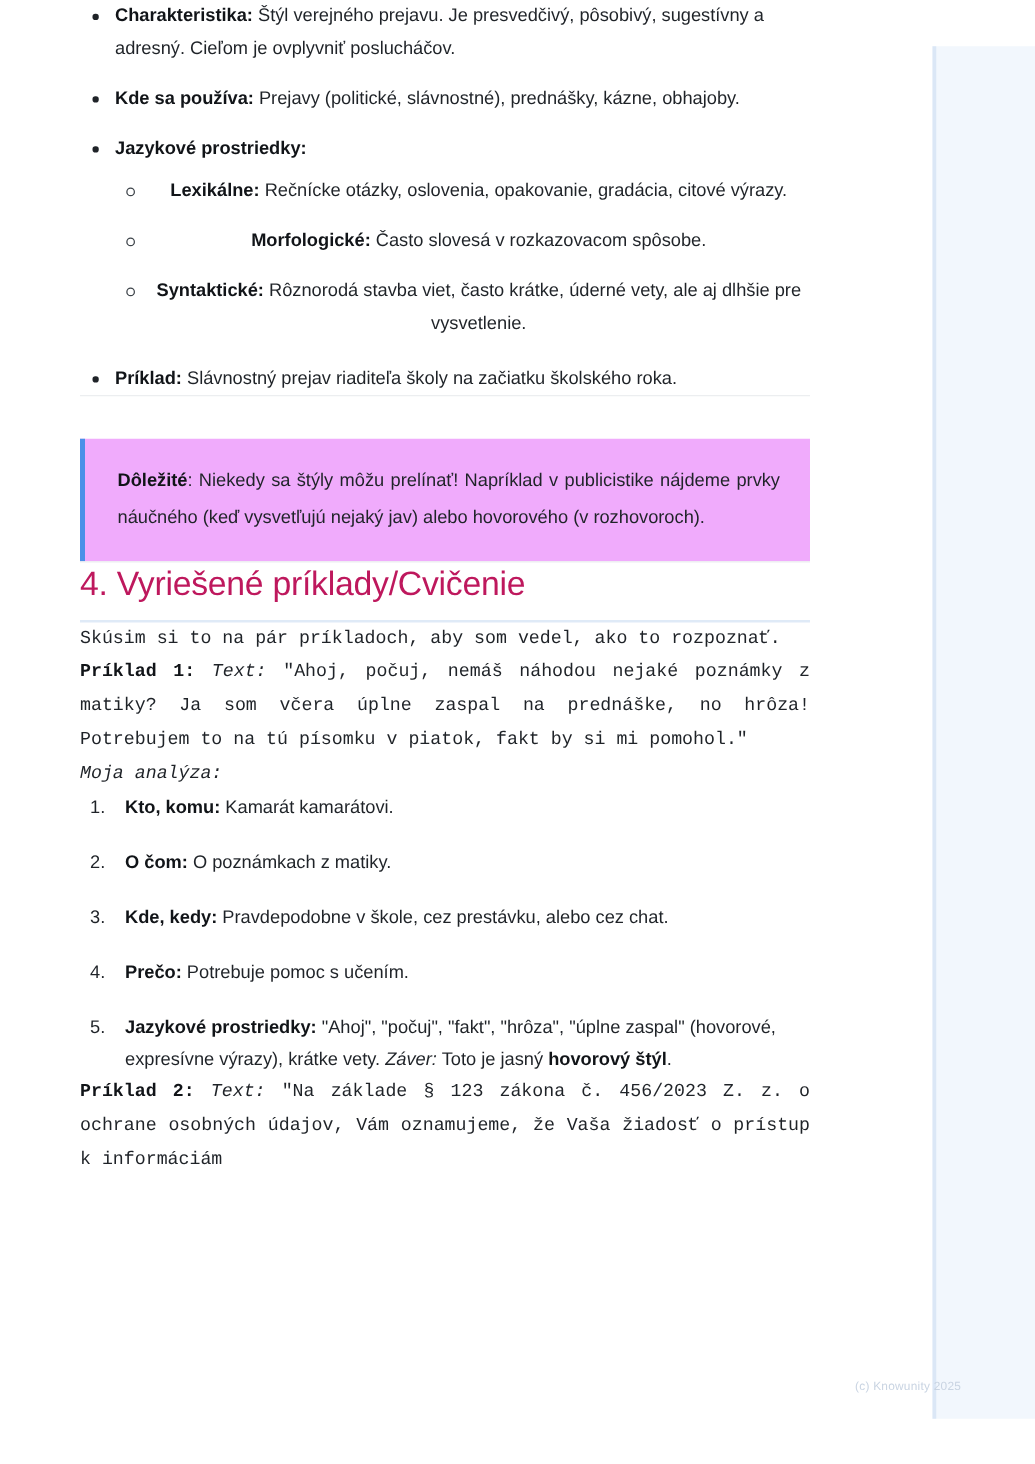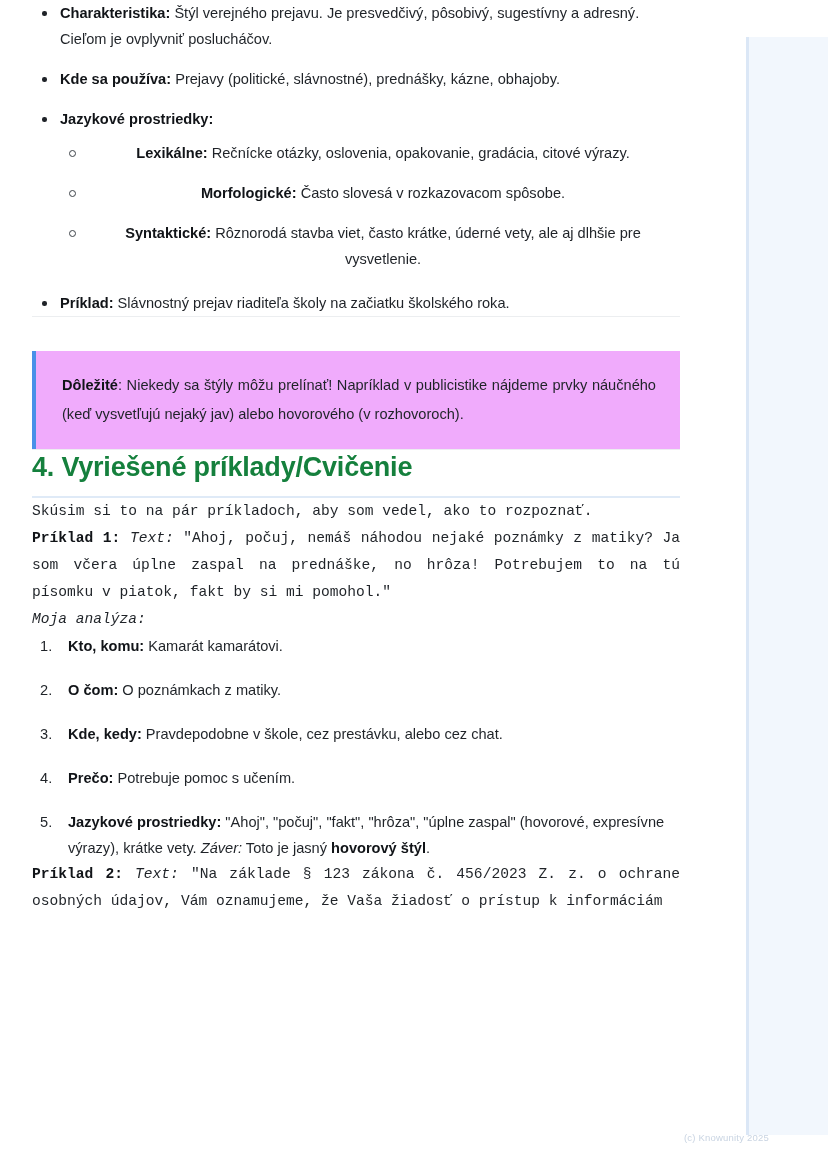--- a/index.html
+++ b/index.html
@@ -31,21 +31,21 @@
     height: 1098px;
     background: #dbe7f6;
   }
 
   
   .doc {
     position: absolute;
     left: 0;
     top: 0;
     width: 712px;
-    padding: 0 32px;
+    padding: 0 64px;
   }
 
   
   ul.bullets {
     list-style: none;
     margin: 0;
     padding: 0;
   }
   ul.bullets > li {
     position: relative;
@@ -135,22 +135,22 @@
     font-size: 14.6px;
     line-height: 29px;
     text-align: justify;
     color: #1f2328;
   }
 
   
   h2.section-title {
     font-size: 27px;
     line-height: 34px;
-    font-weight: bold;
-    color: #15803d;
+    font-weight: normal;
+    color: #be185d;
     margin: 0;
     padding: 0 0 12px 0;
     border-bottom: 2px solid #dfeaf7;
     letter-spacing: -0.2px;
   }
 
   p.body {
     font-size: 14.6px;
     line-height: 27px;
     margin: 0;
@@ -162,21 +162,20 @@
   
   .watermark {
     position: absolute;
     left: 684px;
     top: 1103px;
     font-size: 9.5px;
     line-height: 14px;
     color: #c9d4e2;
     letter-spacing: 0.2px;
     white-space: nowrap;
-    margin-top: 28px;
   }
 
   .sp-0  { margin-top: 41px; }
   .sp-hr1 { margin-top: 26px; }
   .sp-callout { margin-top: 34px; }
   .sp-hr2 { margin-top: 28px; }
   .sp-h2 { margin-top: 40px; }
   .sp-intro { margin-top: 28px; }
   .sp-p1 { margin-top: 27px; }
   .sp-analyza { margin-top: 26px; }

